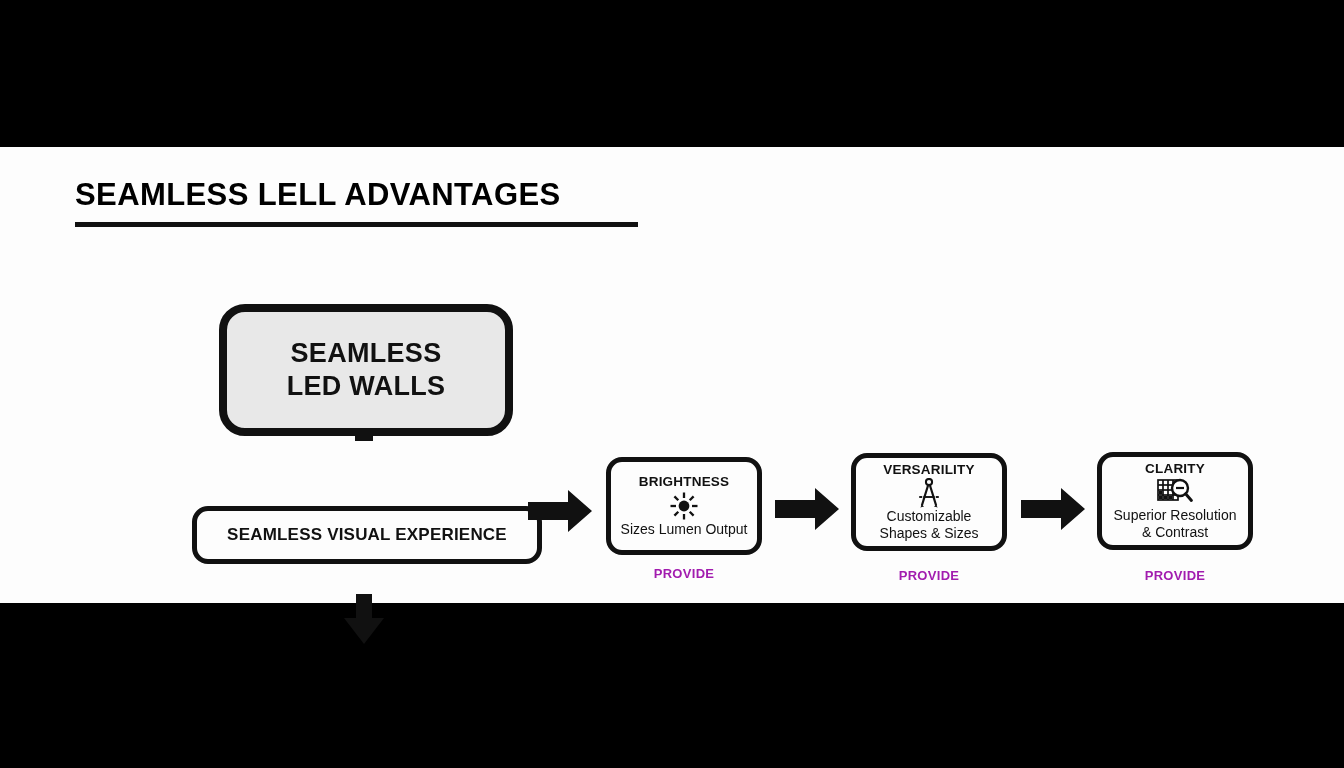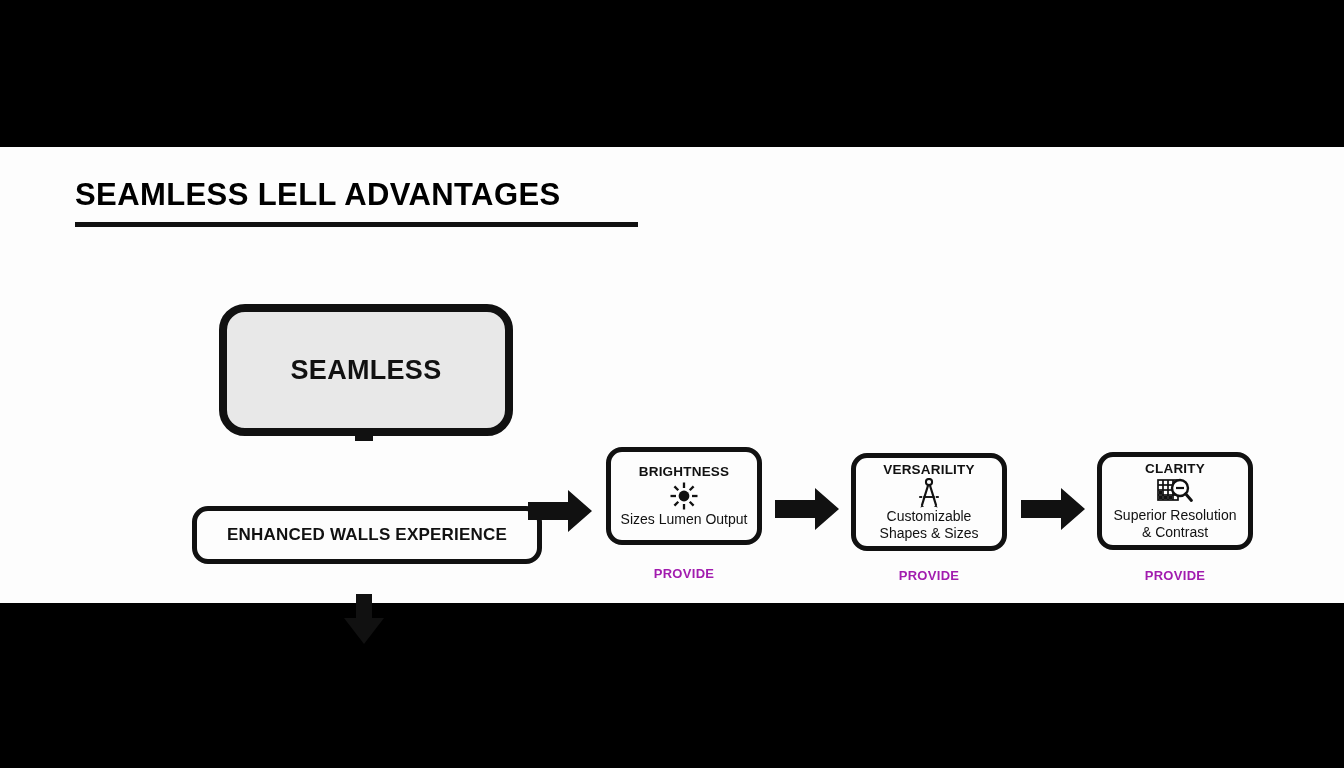--- a/index.html
+++ b/index.html
@@ -137,21 +137,21 @@
     justify-content: center;
     margin: 2px 0 1px 0;
   }
   .card-desc {
     font-size: 14px;
     font-weight: 400;
     color: #111111;
     line-height: 1.18;
   }
 
-  #card-brightness  { left: 606px;  top: 300px; }
+  #card-brightness  { left: 606px;  top: 310px; }
   #card-versatility { left: 851px;  top: 306px; justify-content: center; }
   #card-clarity     { left: 1097px; top: 305px; }
 
   
   .provide {
     position: absolute;
     width: 156px;
     text-align: center;
     font-size: 13px;
     font-weight: 700;
@@ -188,30 +188,31 @@
     </div>
 
     <div class="arrow" id="arrow-up">
       <svg width="46" height="48" viewBox="0 0 46 48" aria-hidden="true">
         <polygon points="23,0 46,25 32,25 32,48 14,48 14,25 0,25" fill="#111111"></polygon>
       </svg>
     </div>
 
     <div class="node" id="main-node">
       <div class="node-line">SEAMLESS</div>
+      <div class="node-line">LED WALLS</div>
     </div>
 
     <div class="arrow" id="arrow-down">
       <svg width="40" height="50" viewBox="0 0 40 50" aria-hidden="true">
         <polygon points="20,50 0,24 12,24 12,0 28,0 28,24 40,24" fill="#111111"></polygon>
       </svg>
     </div>
 
     <div class="node" id="outcome-node">
-      <div class="node-line">ENHANCED WALLS EXPERIENCE</div>
+      <div class="node-line">SEAMLESS VISUAL EXPERIENCE</div>
     </div>
 
     <div class="arrow" id="arrow-right-1">
       <svg width="64" height="42" viewBox="0 0 64 42" aria-hidden="true">
         <polygon points="0,12 40,12 40,0 64,21 40,42 40,30 0,30" fill="#111111"></polygon>
       </svg>
     </div>
 
     <div class="card" id="card-brightness">
       <div class="card-title">BRIGHTNESS</div>

